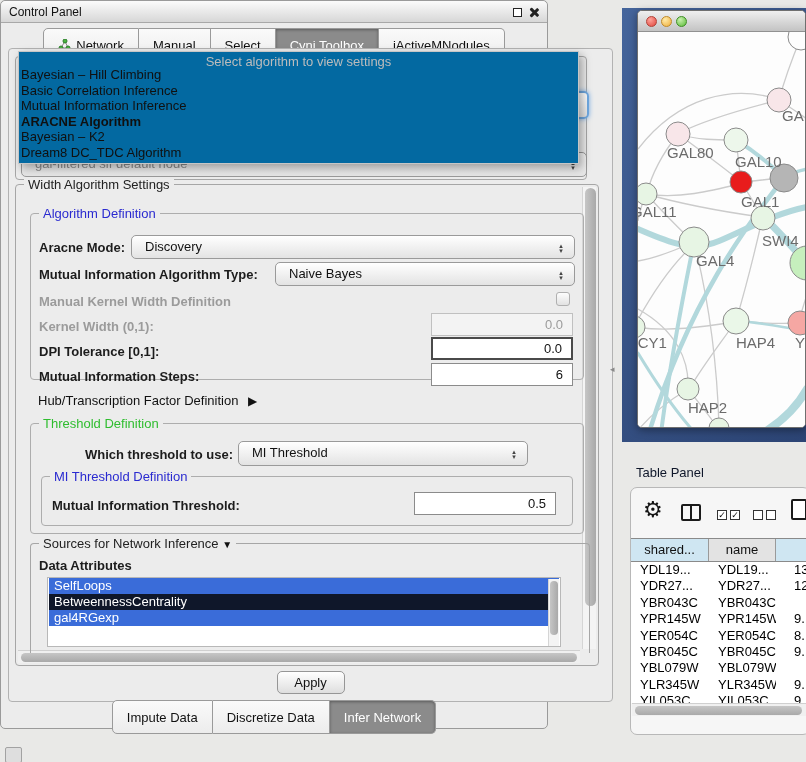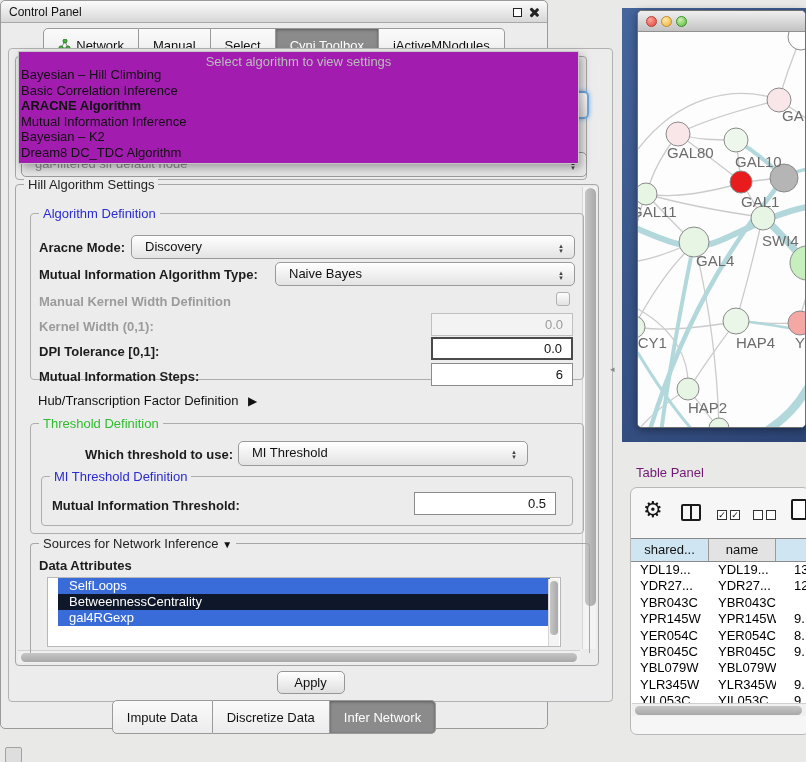--- a/index.html
+++ b/index.html
@@ -74,38 +74,38 @@
   .tfield.focus { border:2px solid #4a4a4a; line-height:19px; }
 
   .checkbox {
     position:absolute; width:14px; height:14px; border:1px solid #b0b0b0; border-radius:3px;
     background:linear-gradient(#fdfdfd,#e2e2e2);
   }
 
   
   .algo-popup {
     position:absolute; left:9px; top:2px; width:561px; height:113px;
-    background:#a21caf; border:1px solid #c6c6c6;
+    background:#0369a1; border:1px solid #c6c6c6;
     box-shadow:3px 4px 9px rgba(0,0,0,.35); z-index:30;
   }
   .popup-placeholder { text-align:center; color:#bcbcbc; font-size:13px; padding-top:2px; height:15px; }
   .algo-item { font-size:13px; line-height:15.5px; padding-left:2px; color:#101010; white-space:nowrap; }
   .algo-item.bold { font-weight:bold; }
 
   
   .vsb-track { position:absolute; background:#f4f4f4; border-left:1px solid #d5d5d5; }
   .vsb-thumb { position:absolute; background:linear-gradient(90deg,#c6c6c6,#a9a9a9); border-radius:6px; }
   .hsb-track { position:absolute; background:#f0f0f0; border-top:1px solid #d0d0d0; }
   .hsb-thumb { position:absolute; background:linear-gradient(#c6c6c6,#a9a9a9); border-radius:5px; }
 
   .hub-row { position:absolute; font-size:13px; color:#111; white-space:nowrap; }
   .tri { color:#111; font-size:12px; }
 
   .attr-list { position:absolute; background:#fff; border:1px solid #b8b8b8; overflow:hidden; }
-  .attr-item { height:16px; line-height:16px; color:#fff; font-size:13px; padding-left:11px; margin:0 10px; white-space:nowrap; }
+  .attr-item { height:16px; line-height:16px; color:#fff; font-size:13px; padding-left:5px; margin:0 1px; white-space:nowrap; }
 
   .apply-btn {
     position:absolute; left:50%; transform:translateX(-50%); top:622px;
     width:68px; height:23px; border:1px solid #969696; border-radius:5px;
     background:linear-gradient(#ffffff,#dedede); font-size:13px; color:#111;
     text-align:center; line-height:21px;
   }
   .cp-bottom-tabs { position:absolute; left:0; right:0; top:699px; height:23px; display:flex; justify-content:center; }
 
   .split-arrow { position:absolute; left:610px; top:364px; font-size:9px; color:#8a8a8a; }
@@ -124,21 +124,21 @@
   .tlight.red    { left:8px;  background:radial-gradient(circle at 35% 30%,#ffa39a,#df463d); border:1px solid #b24036; }
   .tlight.yellow { left:23px; background:radial-gradient(circle at 35% 30%,#ffeaa8,#f0ae3a); border:1px solid #c08a28; }
   .tlight.green  { left:38px; background:radial-gradient(circle at 35% 30%,#c9f0af,#5abb36); border:1px solid #3e8d25; }
   .net-canvas { position:absolute; left:0; top:21px; right:0; bottom:0; background:#fdfdfd; }
   .net-canvas svg { position:absolute; left:0; top:0; }
   .eg { fill:none; stroke:#cbcbcb; stroke-width:1.3; }
   .et { fill:none; stroke:#b2d8dc; stroke-linecap:round; }
   .node-label { font-family:"Liberation Sans","DejaVu Sans",sans-serif; font-size:15px; fill:#6b6b6b; }
 
   
-  .tp-title { position:absolute; left:636px; top:465px; font-size:13px; color:#701a75; }
+  .tp-title { position:absolute; left:636px; top:465px; font-size:13px; color:#0f172a; }
   .tp-card {
     position:absolute; left:630px; top:487px; width:180px; height:248px;
     background:#f6f6f6; border:1px solid #b8b8b8; border-radius:7px; overflow:hidden;
   }
   .gear { position:absolute; left:12px; top:9px; font-size:22px; color:#141414; }
   .split-ico { position:absolute; left:50px; top:16px; width:20px; height:17px; border:2px solid #1a1a1a; border-radius:2px; }
   .split-ico::after { content:""; position:absolute; left:7px; top:0; width:2px; height:13px; background:#1a1a1a; }
   .cb { position:absolute; width:10px; height:10px; border:1.5px solid #333; background:#fff; font-size:9px; line-height:9px; text-align:center; color:#111; }
   .doc-ico { position:absolute; left:160px; top:11px; width:16px; height:21px; border:2px solid #1a1a1a; border-radius:2px; background:#fff; }
 
@@ -205,29 +205,29 @@
       <div class="combo" style="left:12px; top:103px; width:566px; height:25px; color:#8f8f8f; background:linear-gradient(#f6f6f6,#e6e6e6);">
         <span>gal-filtered sif default node</span>
         <span class="stepper">▴<br>▾</span>
       </div>
 
       <div class="algo-popup">
         <div class="popup-placeholder">Select algorithm to view settings</div>
         <div id="algo-list">
             <div class="algo-item">Bayesian – Hill Climbing</div>
             <div class="algo-item">Basic Correlation Inference</div>
+            <div class="algo-item">Mutual Information Inference</div>
             <div class="algo-item bold">ARACNE Algorithm</div>
-            <div class="algo-item">Mutual Information Inference</div>
             <div class="algo-item">Bayesian – K2</div>
             <div class="algo-item">Dream8 DC_TDC Algorithm</div>
           </div>
       </div>
 
       <div class="gbox" style="left:6px; top:135px; width:584px; height:482px;">
-        <span class="gb-title">Hill Algorithm Settings</span>
+        <span class="gb-title">Width Algorithm Settings</span>
 
         <div class="vsb-track" style="right:2px; top:2px; width:14px; height:462px;">
           <div class="vsb-thumb" style="left:1.5px; top:1px; width:11px; height:418px;"></div>
         </div>
 
         <div class="hsb-track" style="left:2px; bottom:2px; right:18px; height:13px;">
           <div class="hsb-thumb" style="left:3px; right:3px; top:2px; height:9px;"></div>
         </div>
 
         <div class="gbox" style="left:14px; top:28px; width:554px; height:167px; border-color:#adadad;">

